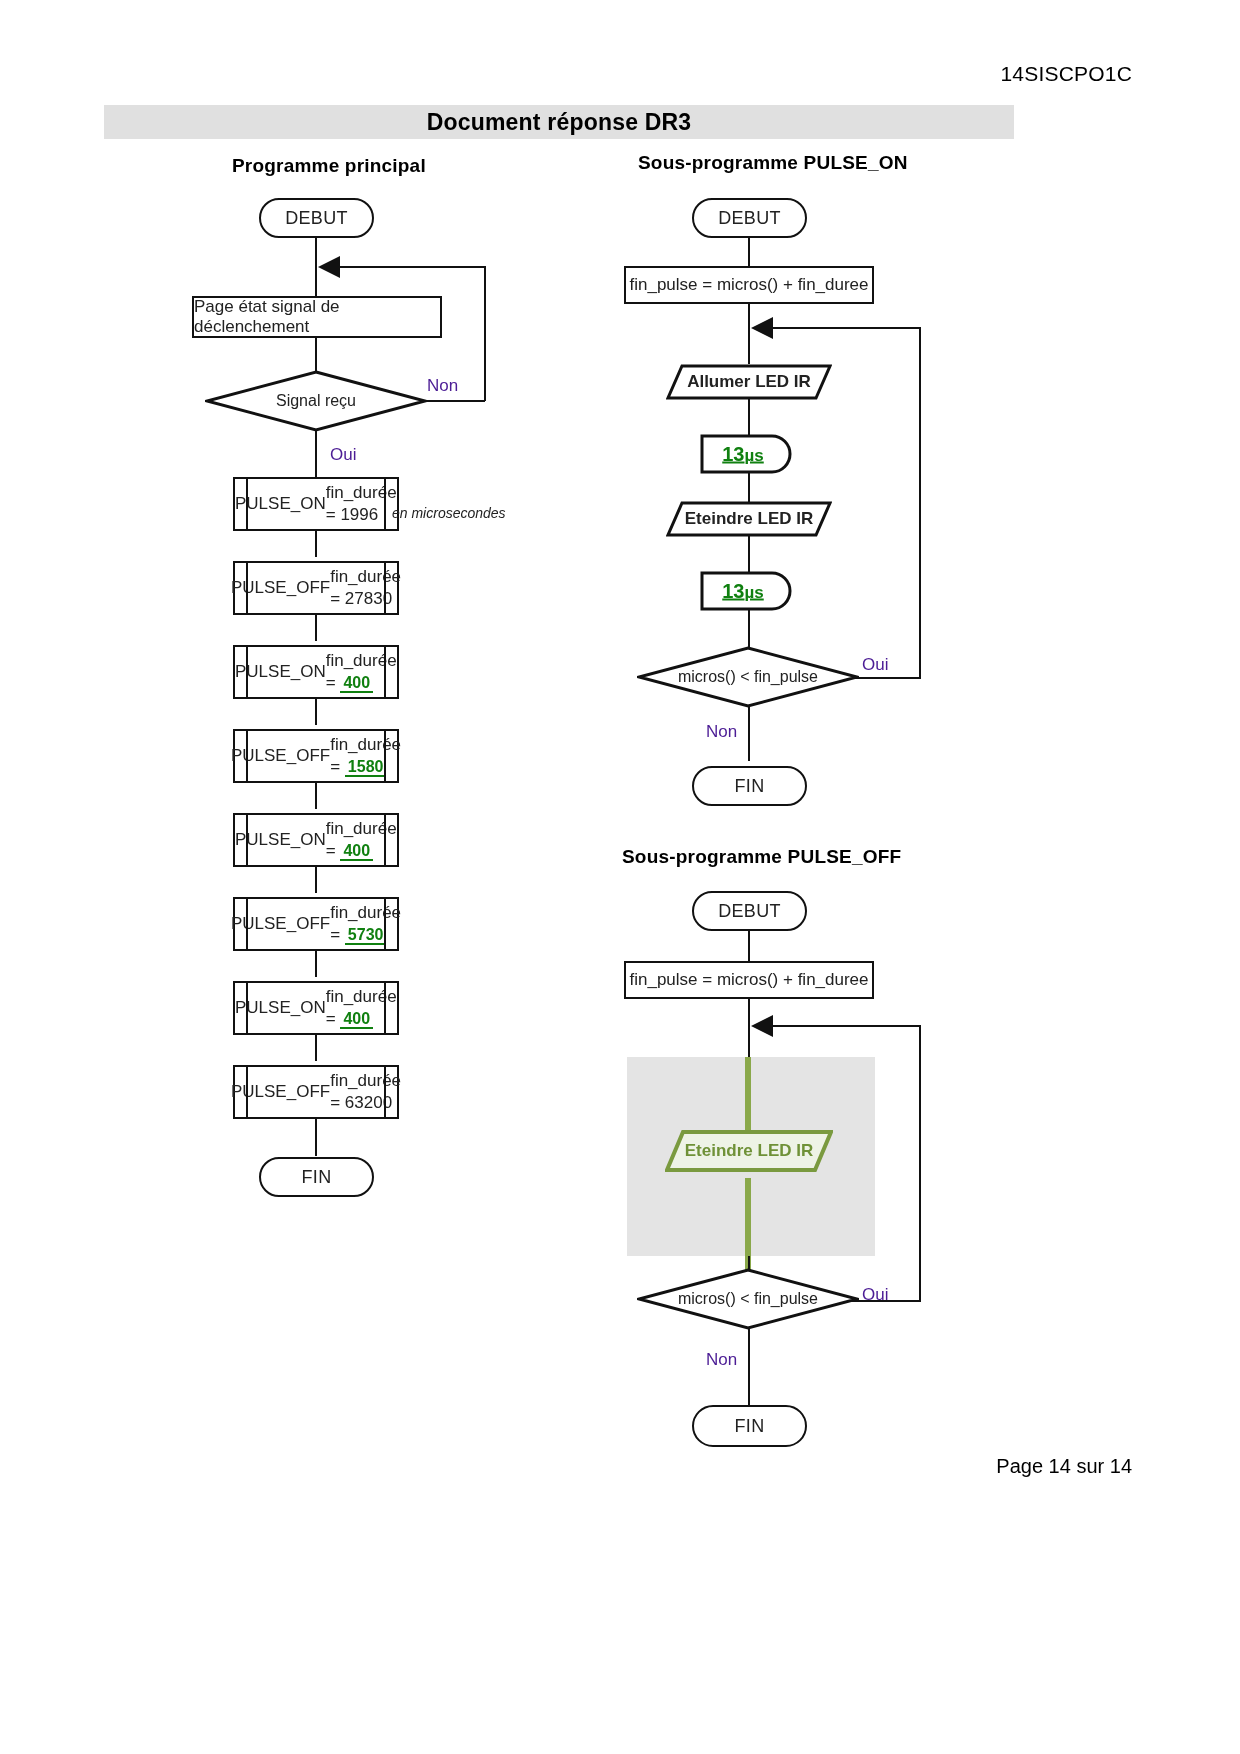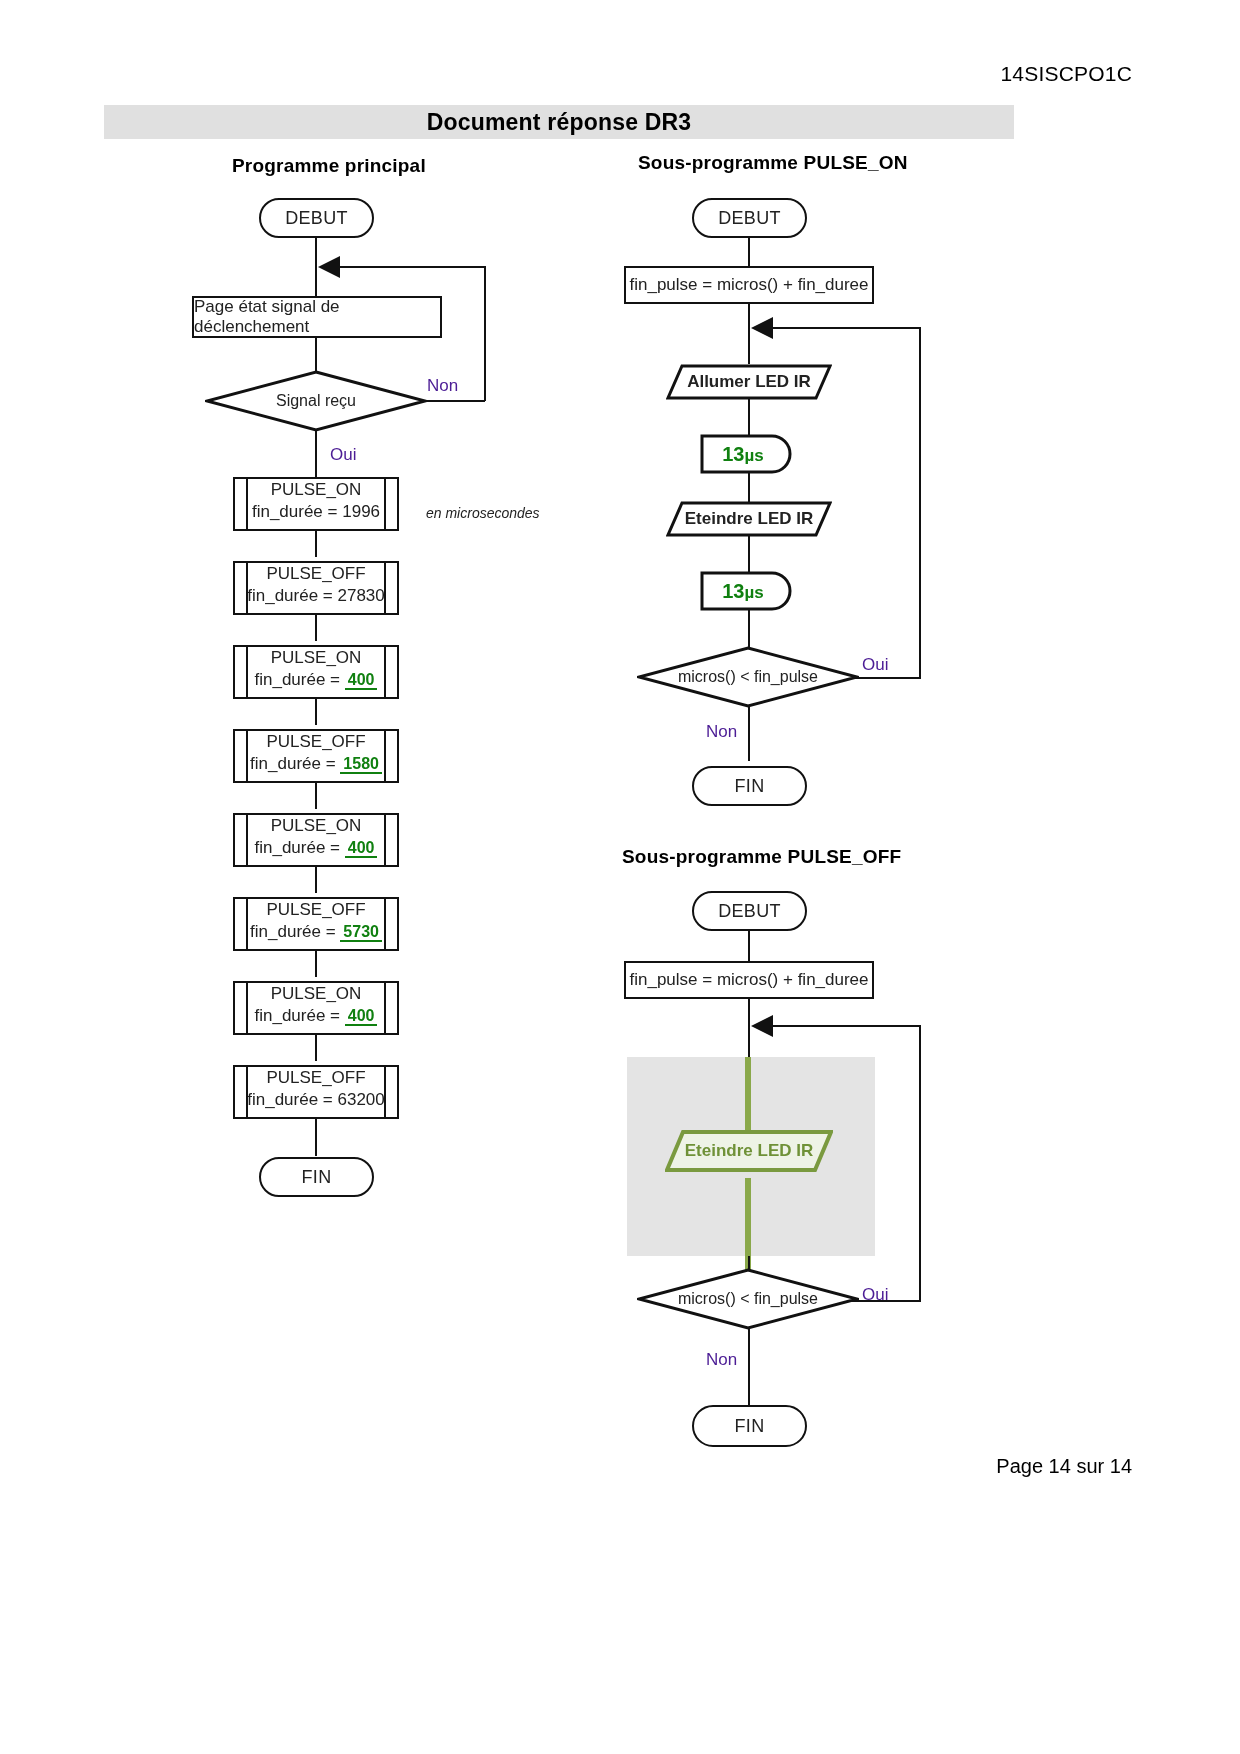--- a/index.html
+++ b/index.html
@@ -46,22 +46,22 @@
 
   .process{
     border:2px solid #111;background:#fff;
     display:flex;align-items:center;justify-content:center;
     font-size:17px;color:#222;
   }
 
   
   .subroutine{
     border:2px solid #111;background:#fff;
-    display:flex;align-items:center;justify-content:flex-start;
-    flex-direction:column;
+    display:flex;align-items:center;justify-content:center;
+    flex-direction:row;
     font-size:17px;color:#222;line-height:1.28;
     position:absolute;box-sizing:border-box;
   }
   .subroutine:before,.subroutine:after{
     content:"";position:absolute;top:0;bottom:0;width:0;
     border-left:2px solid #111;
   }
   .subroutine:before{left:11px;}
   .subroutine:after{right:11px;}
   .sr-l1{display:block;}
@@ -84,20 +84,21 @@
     text-align:center;font-size:17px;color:#222;pointer-events:none;
   }
   .para-label.green{color:#6f9137;}
 
   
   .delay{position:absolute;}
   .delay-label{
     position:absolute;left:0;right:10px;top:50%;transform:translateY(-50%);
     text-align:center;font-size:20px;font-weight:bold;color:#108010;
     pointer-events:none;
+    text-decoration:underline;
   }
   .delay-label .u{font-size:17px;font-weight:bold;}
 
   
   .vline{position:absolute;background:#111;width:2px;}
   .hline{position:absolute;background:#111;height:2px;}
   .vline.green-line{background:#8aa84a;width:6px;}
 
   .arrow-left{
     position:absolute;width:0;height:0;
@@ -223,21 +224,21 @@
 
   <div class="subroutine" style="left:233px;top:1065px;width:166px;height:54px;">
     <span class="sr-l1">PULSE_OFF</span>
     <span class="sr-l2">
       <span>fin_durée =</span>
       <span>63200</span>
     </span>
   </div>
   <div class="vline" style="left:315px;top:1119px;height:37px;"></div>
 
-  <div class="note-it" style="left:426px;top:505px;">en microsecondes</div>
+  <div class="note-it" style="left:392px;top:505px;">en microsecondes</div>
 
   <div class="node terminal" style="left:259px;top:1157px;width:115px;height:40px;">
     <span>FIN</span>
   </div>
 
   <div class="node terminal" style="left:692px;top:198px;width:115px;height:40px;">
     <span>DEBUT</span>
   </div>
   <div class="vline" style="left:748px;top:238px;height:28px;"></div>
 

